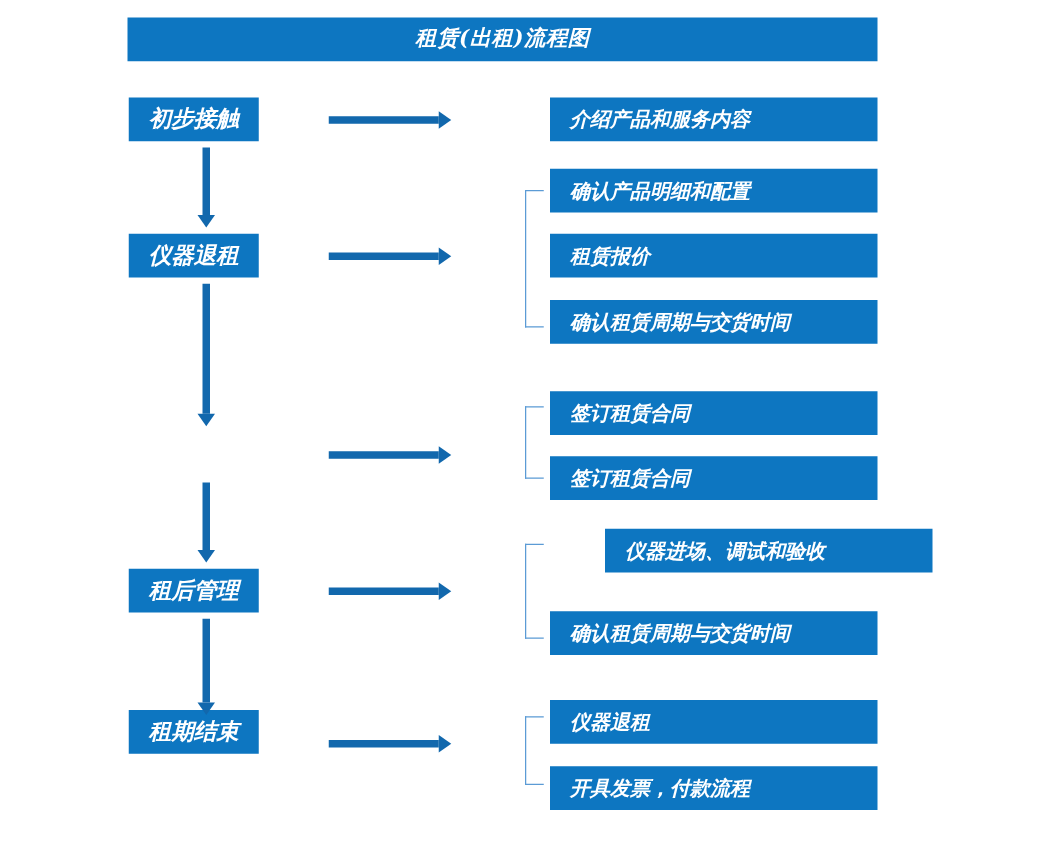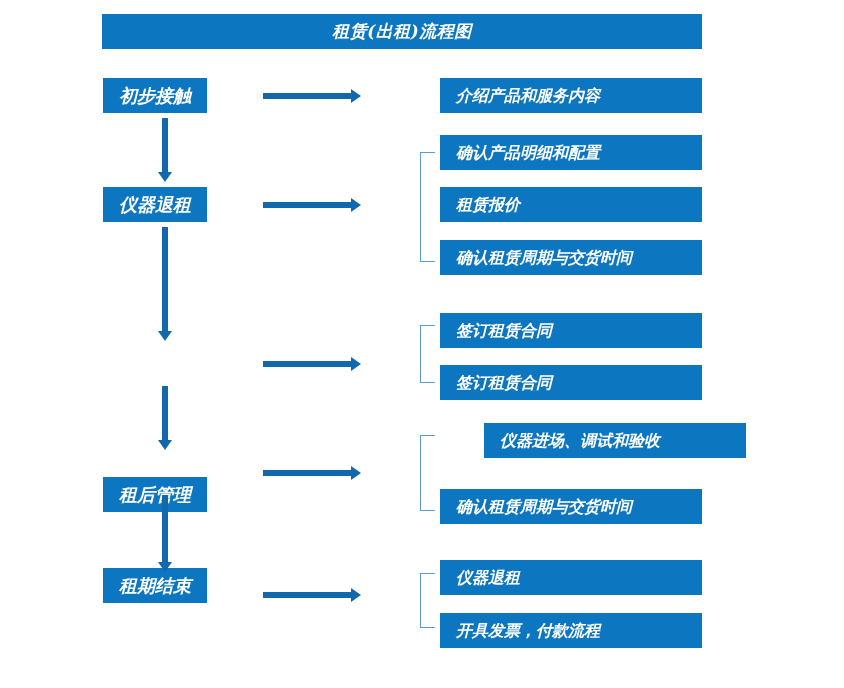--- a/index.html
+++ b/index.html
@@ -151,21 +151,21 @@
   <div class="title-bar">
     <span class="title-text">租赁(出租)流程图</span>
   </div>
 
   <div class="stage-box" style="top:78px;">
     <span class="stage-label">初步接触</span>
   </div>
   <div class="stage-box" style="top:187px;">
     <span class="stage-label">仪器退租</span>
   </div>
-  <div class="stage-box" style="top:477px;">
+  <div class="stage-box" style="top:455px;">
     <span class="stage-label">租后管理</span>
   </div>
   <div class="stage-box" style="top:568px;">
     <span class="stage-label">租期结束</span>
   </div>
 
   <div class="v-arrow" style="top:118px;height:64px;">
     <div class="shaft" style="height:54px;"></div>
     <div class="head" style="top:54px;"></div>
   </div>

